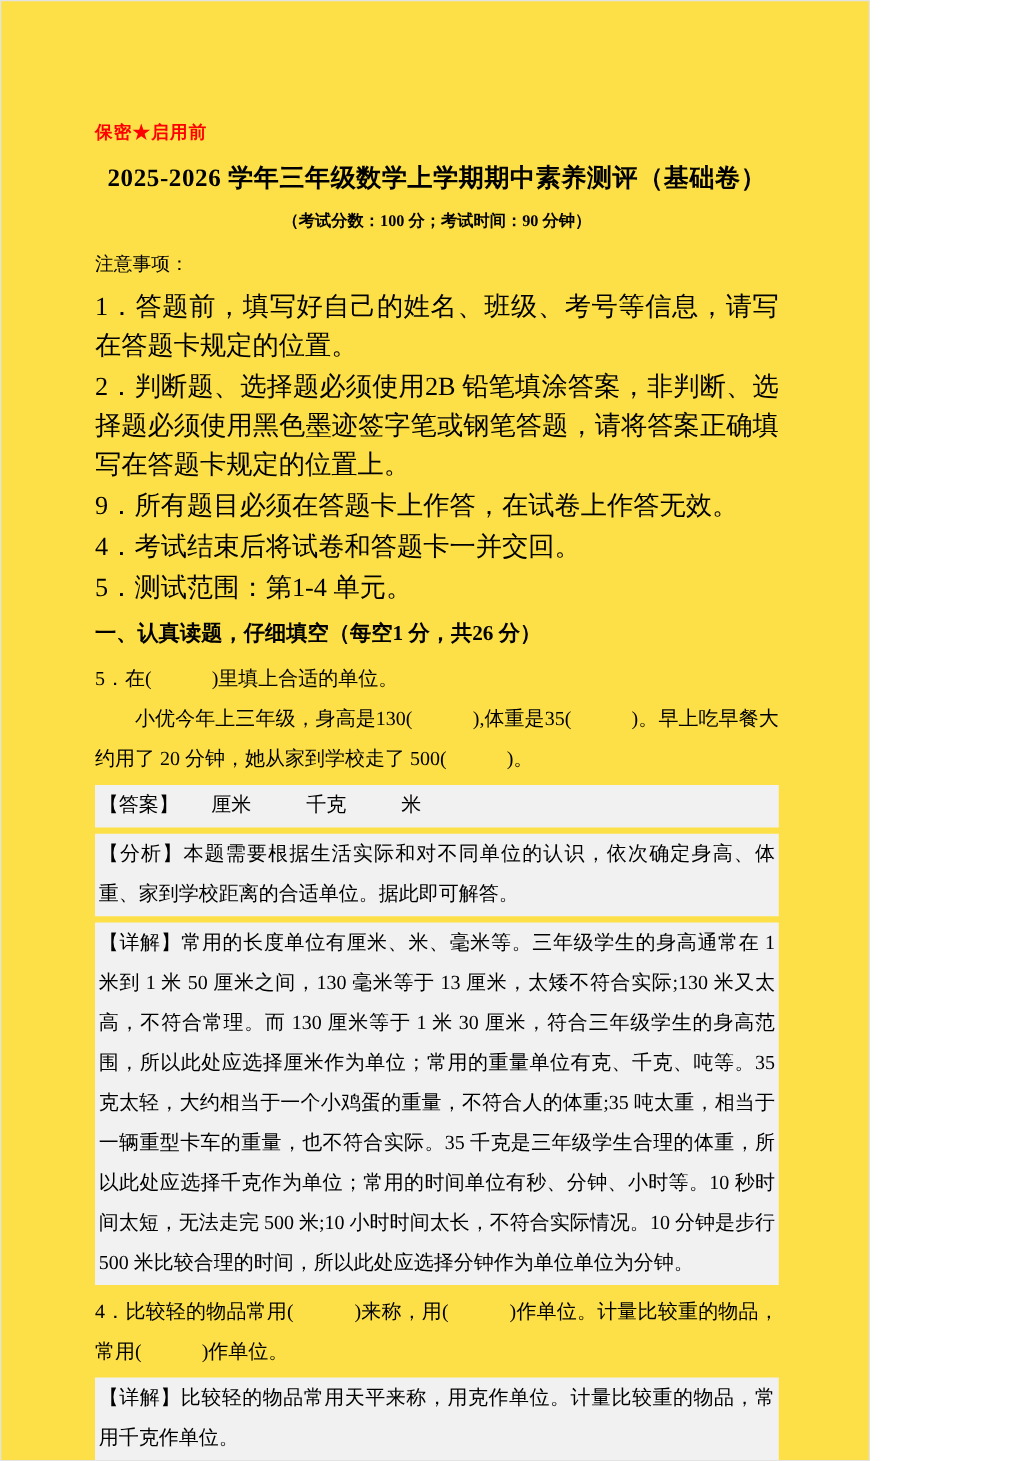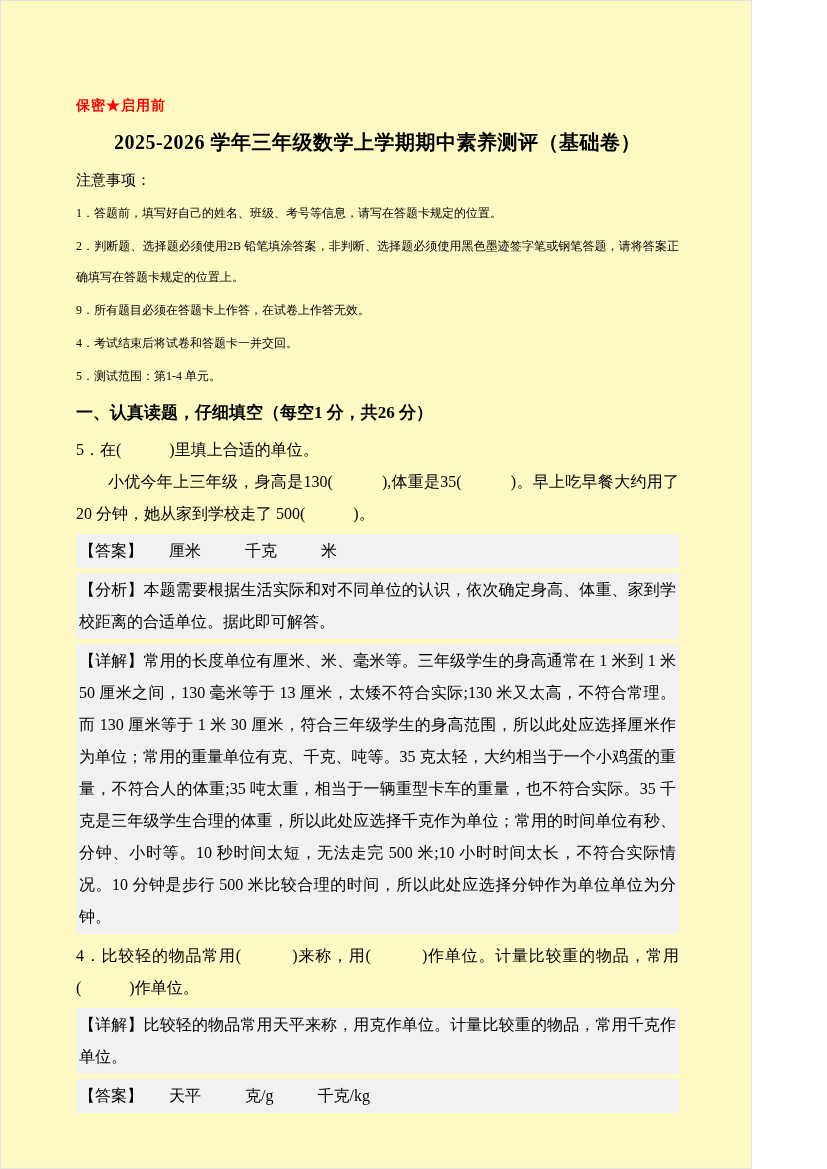--- a/index.html
+++ b/index.html
@@ -3,23 +3,23 @@
 <meta charset="utf-8">
 <style>
   * { margin:0; padding:0; box-sizing:border-box; }
   html,body { background:#fff; }
   body {
     width:827px; height:1169px;
     font-family:"Liberation Serif","DejaVu Serif",serif;
     color:#000;
   }
   .page {
-    width:752px; height:1169px;
+    width:696px; height:1169px;
     border:1px solid #e3e3e3;
-    background:#fef9c3;
+    background:#fde047;
     padding:96px 72px 0 75px;
     overflow:hidden;
   }
   .security {
     color:#ff0000;
     font-weight:bold;
     font-size:14px;
     margin-bottom:14px;
     letter-spacing:1px;
   }
@@ -35,21 +35,21 @@
     font-size:13px;
     font-weight:bold;
     margin-bottom:14px;
   }
   .notes-heading {
     font-size:15px;
     margin-bottom:6px;
     line-height:24px;
   }
   .note {
-    font-size:12px;
+    font-size:21px;
     line-height:31px;
     text-align:justify;
     margin-bottom:2px;
   }
   .section-heading {
     font-size:17px;
     font-weight:bold;
     margin:8px 0 8px 0;
     line-height:26px;
   }
@@ -75,20 +75,21 @@
 </style>
 </head>
 <body>
 
 <div class="page">
 
   <div class="security">保密★启用前</div>
 
   <h1 class="title">2025-2026 学年三年级数学上学期期中素养测评（基础卷）</h1>
 
+  <div class="subtitle">（考试分数：100 分；考试时间：90 分钟）</div>
 
   <div class="notes-heading">注意事项：</div>
 
   <div class="note">1．答题前，填写好自己的姓名、班级、考号等信息，请写在答题卡规定的位置。</div>
   <div class="note">2．判断题、选择题必须使用2B 铅笔填涂答案，非判断、选择题必须使用黑色墨迹签字笔或钢笔答题，请将答案正确填写在答题卡规定的位置上。</div>
   <div class="note">9．所有题目必须在答题卡上作答，在试卷上作答无效。</div>
   <div class="note">4．考试结束后将试卷和答题卡一并交回。</div>
   <div class="note">5．测试范围：第1-4 单元。</div>
 
   <h2 class="section-heading">一、认真读题，仔细填空（每空1 分，共26 分）</h2>

